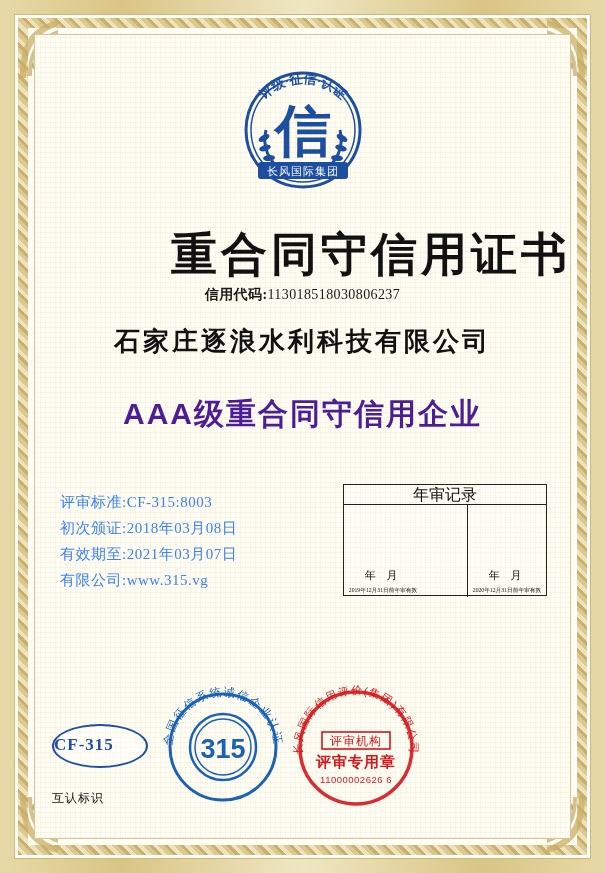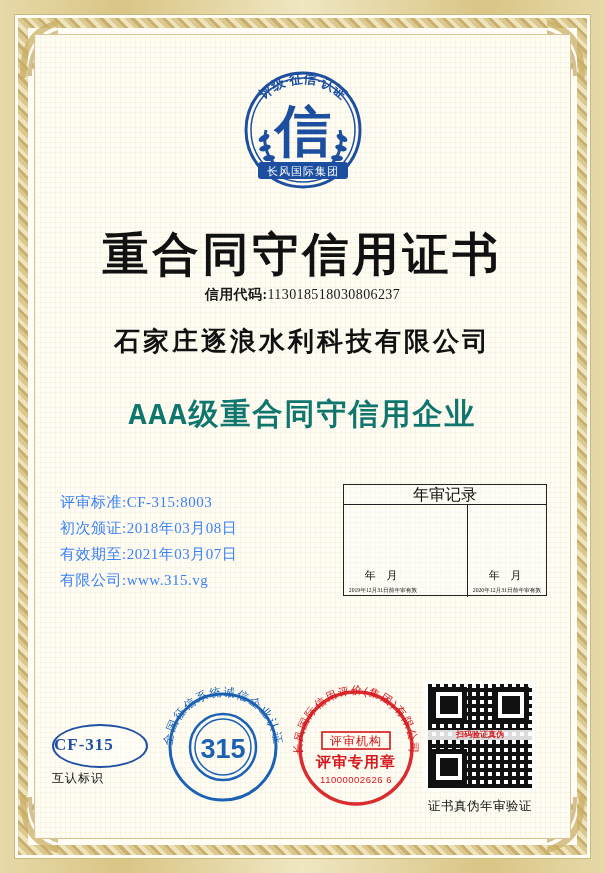--- a/index.html
+++ b/index.html
@@ -76,21 +76,21 @@
     width: 150px;
     height: 150px;
   }
   .emblem svg { display:block; width:100%; height:100%; }
 
   
   .main-title {
     position: absolute;
     top: 190px;
     left: 0; right: 0;
-    text-align: center;
+    text-align: right;
     font-family: "Liberation Serif", serif;
     font-weight: bold;
     font-size: 46px;
     letter-spacing: 4px;
     color: #111111;
   }
   .code-line {
     position: absolute;
     top: 252px;
     left: 0; right: 0;
@@ -112,22 +112,22 @@
     color: #111111;
   }
   .award-line {
     position: absolute;
     top: 360px;
     left: 0; right: 0;
     text-align: center;
     font-size: 30px;
     font-weight: bold;
     letter-spacing: 2px;
-    color: #0f766e;
-    font-family: Liberation Mono, monospace;
+    color: #4c1d95;
+    font-family: Liberation Sans, sans-serif;
   }
 
   
   .details {
     position: absolute;
     top: 455px;
     left: 26px;
     font-size: 15px;
     line-height: 26px;
     color: #3b82f6;
@@ -198,21 +198,21 @@
     border-radius: 50%;
     color: #1f4fa3;
     font-size: 17px;
     font-weight: bold;
     line-height: 38px;
     letter-spacing: 1px;
     font-family: "Liberation Serif", serif;
     background: rgba(255,255,255,0.4);
   }
   .cf-caption {
-    margin-top: 2px;
+    margin-top: 22px;
     font-size: 12px;
     color: #111;
     letter-spacing: 1px;
   }
 
   .seal-blue {
     position: absolute;
     left: 128px;
     top: 652px;
     width: 122px;
@@ -415,24 +415,15 @@
         <text font-family="Liberation Sans, sans-serif" font-size="11" fill="#d5161b" letter-spacing="1.3">
           <textPath href="#redRing" startOffset="50%" text-anchor="middle">长风国际信用评价(集团)有限公司</textPath>
         </text>
         <rect x="30" y="48" width="68" height="17" fill="none" stroke="#d5161b" stroke-width="1.6"></rect>
         <text x="64" y="61" text-anchor="middle" font-family="Liberation Sans, sans-serif" font-size="12" fill="#d5161b" letter-spacing="1">评审机构</text>
         <text x="64" y="83" text-anchor="middle" font-family="Liberation Sans, sans-serif" font-size="15" font-weight="bold" fill="#d5161b" letter-spacing="1">评审专用章</text>
         <text x="64" y="99" text-anchor="middle" font-family="Liberation Sans, sans-serif" font-size="9.5" fill="#d5161b" letter-spacing="0.5">11000002626 6</text>
       </svg>
     </div>
 
-    <div class="qr-wrap">
-      <div class="qr">
-        <div class="finder f-tl"></div>
-        <div class="finder f-tr"></div>
-        <div class="finder f-bl"></div>
-        <div class="qr-center-text">扫码验证真伪</div>
-      </div>
-      <div class="qr-caption">证书真伪年审验证</div>
-    </div>
 
   </div>
 </div>
 
 </body></html>

